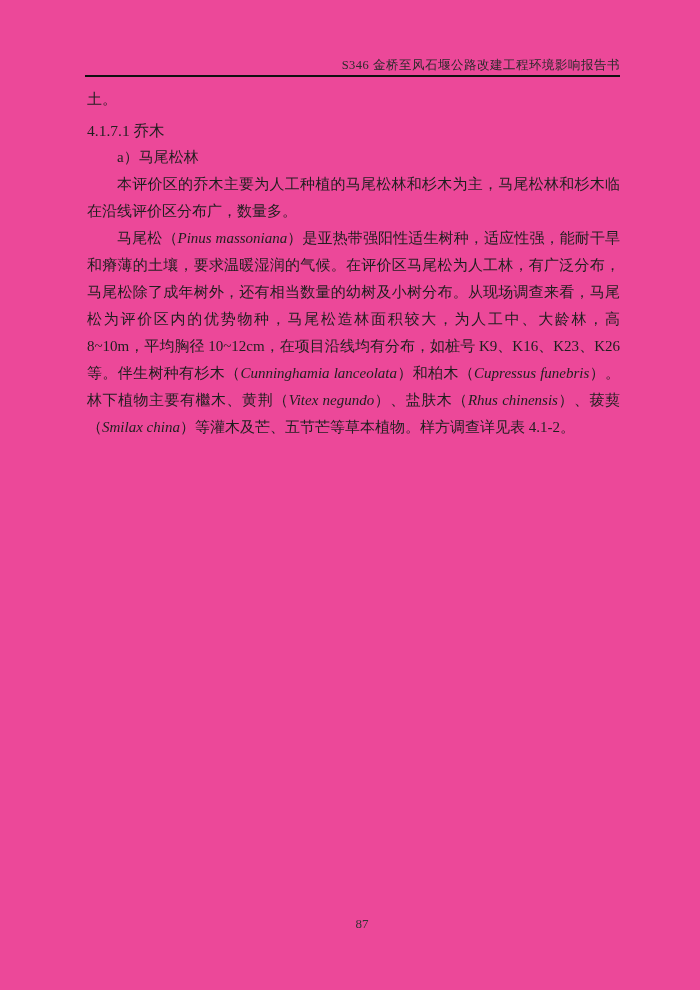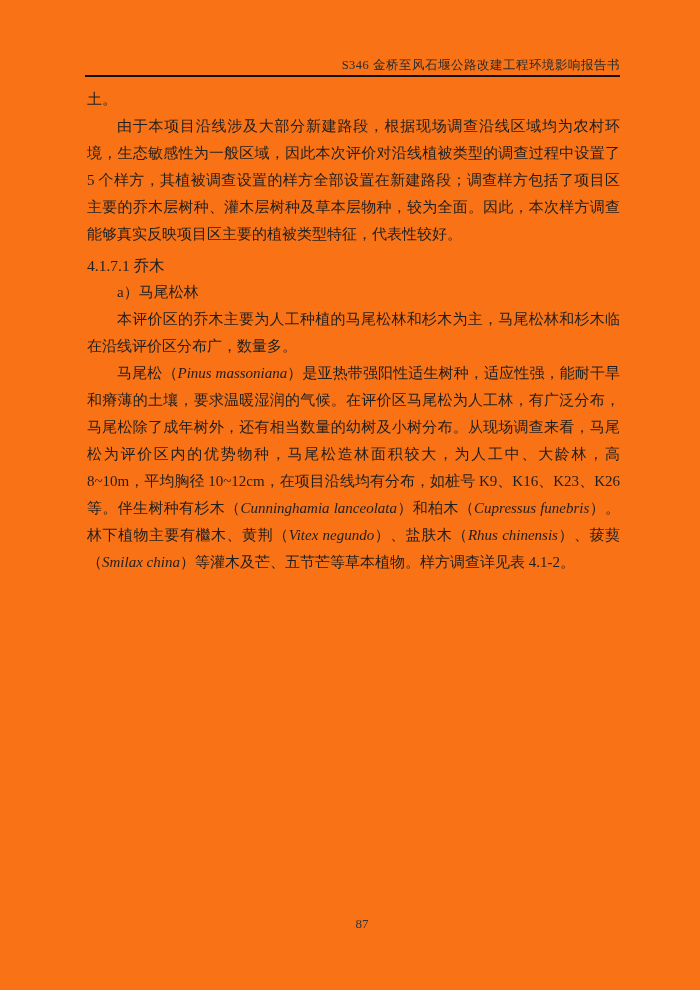--- a/index.html
+++ b/index.html
@@ -4,21 +4,21 @@
 <style>
   html, body {
     margin: 0;
     padding: 0;
     background: #ffffff;
   }
   .page {
     position: relative;
     width: 700px;
     height: 990px;
-    background: #f97316;
+    background: #ec4899;
     font-family: "Liberation Serif", "DejaVu Serif", serif;
     color: #1f1f1f;
     overflow: hidden;
   }
   .page-header {
     position: absolute;
     top: 57px;
     left: 85px;
     right: 80px;
     text-align: right;
@@ -67,21 +67,20 @@
 <body>
 
 <div class="page">
   <div class="page-header">
     <span>S346 金桥至风石堰公路改建工程环境影响报告书</span>
   </div>
   <div class="header-rule"></div>
 
   <div class="doc-body">
       <div class="plain"><span>土。</span></div>
-      <div class="para"><span>由于本项目沿线涉及大部分新建路段，根据现场调查沿线区域均为农村环境，生态敏感性为一般区域，因此本次评价对沿线植被类型的调查过程中设置了 5 个样方，其植被调查设置的样方全部设置在新建路段；调查样方包括了项目区主要的乔木层树种、灌木层树种及草本层物种，较为全面。因此，本次样方调查能够真实反映项目区主要的植被类型特征，代表性较好。</span></div>
       <div class="heading"><span>4.1.7.1  乔木</span></div>
       <div class="para"><span>a）马尾松林</span></div>
       <div class="para"><span>本评价区的乔木主要为人工种植的马尾松林和杉木为主，马尾松林和杉木临在沿线评价区分布广，数量多。</span></div>
       <div class="para"><span>马尾松（</span><span class="it">Pinus massoniana</span><span>）是亚热带强阳性适生树种，适应性强，能耐干旱和瘠薄的土壤，要求温暖湿润的气候。在评价区马尾松为人工林，有广泛分布，马尾松除了成年树外，还有相当数量的幼树及小树分布。从现场调查来看，马尾松为评价区内的优势物种，马尾松造林面积较大，为人工中、大龄林，高 8~10m，平均胸径 10~12cm，在项目沿线均有分布，如桩号 K9、K16、K23、K26 等。伴生树种有杉木（</span><span class="it">Cunninghamia lanceolata</span><span>）和柏木（</span><span class="it">Cupressus funebris</span><span>）。林下植物主要有檵木、黄荆（</span><span class="it">Vitex negundo</span><span>）、盐肤木（</span><span class="it">Rhus chinensis</span><span>）、菝葜（</span><span class="it">Smilax china</span><span>）等灌木及芒、五节芒等草本植物。样方调查详见表 4.1-2。</span></div>
     </div>
 
   <div class="page-footer">
     <span>87</span>
   </div>
 </div>

